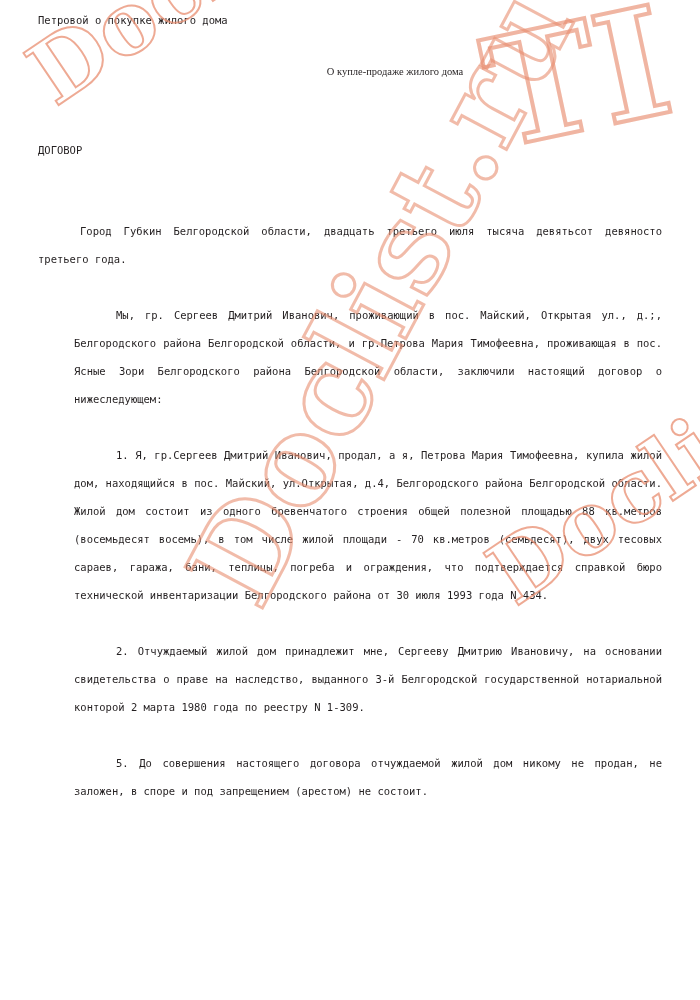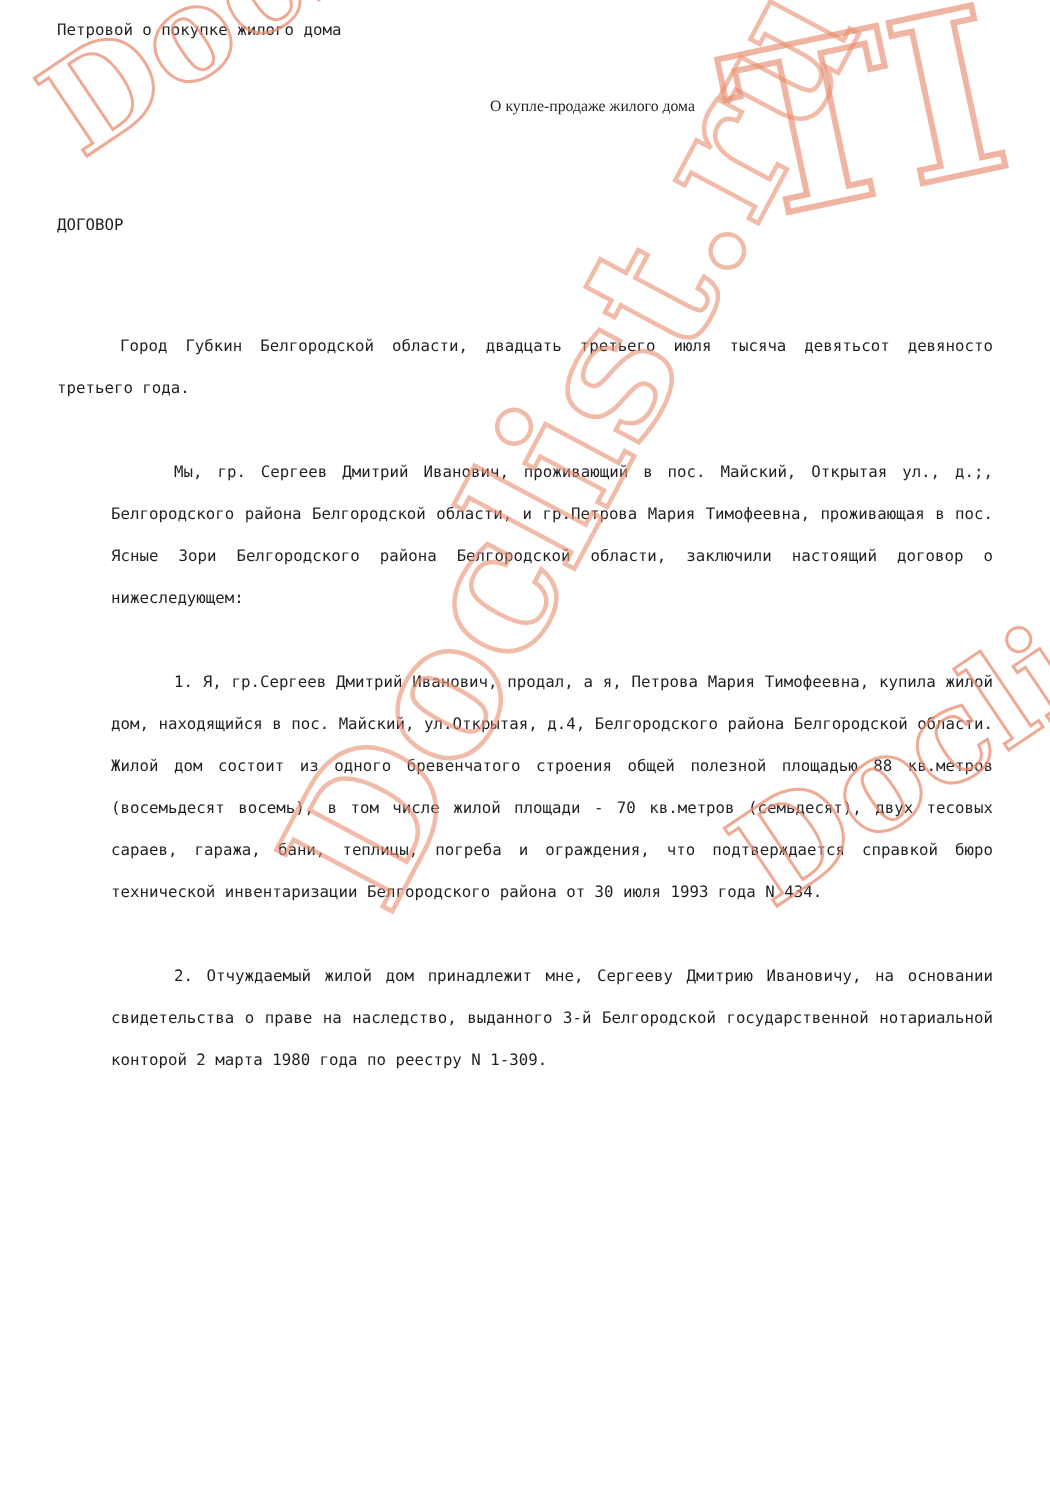--- a/index.html
+++ b/index.html
@@ -121,20 +121,21 @@
 
   <div class="subject">О купле-продаже жилого дома</div>
 
   <div class="contract-word">ДОГОВОР</div>
 
   <div class="block-gap-top">
     <p class="para">Город Губкин Белгородской области, двадцать третьего июля тысяча девятьсот девяносто третьего года.</p>
     <p class="para spaced">Мы, гр. Сергеев Дмитрий Иванович, проживающий в пос. Майский, Открытая ул., д.;, Белгородского района Белгородской области, и гр.Петрова Мария Тимофеевна, проживающая в пос. Ясные Зори Белгородского района Белгородской области, заключили настоящий договор о нижеследующем:</p>
     <p class="para spaced">1. Я, гр.Сергеев Дмитрий Иванович, продал, а я, Петрова Мария Тимофеевна, купила жилой дом, находящийся в пос. Майский, ул.Открытая, д.4, Белгородского района Белгородской области. Жилой дом состоит из одного бревенчатого строения общей полезной площадью 88 кв.метров (восемьдесят восемь), в том числе жилой площади - 70 кв.метров (семьдесят), двух тесовых сараев, гаража, бани, теплицы, погреба и ограждения, что подтверждается справкой бюро технической инвентаризации Белгородского района от 30 июля 1993 года N 434.</p>
     <p class="para spaced">2. Отчуждаемый жилой дом принадлежит мне, Сергееву Дмитрию Ивановичу, на основании свидетельства о праве на наследство, выданного 3-й Белгородской государственной нотариальной конторой 2 марта 1980 года по реестру N 1-309.</p>
+    <p class="para spaced">5. До совершения настоящего договора отчуждаемой жилой дом никому не продан, не заложен, в споре и под запрещением (арестом) не состоит.</p>
   </div>
 
 </div>
 
 <div class="watermark-layer">
   <div class="wm-big">TI</div>
   <div class="wm wm-1">Doclist.ru</div>
   <div class="wm wm-3">Doclist.ru</div>
   <div class="wm wm-2">Doclist.ru</div>
 </div>

